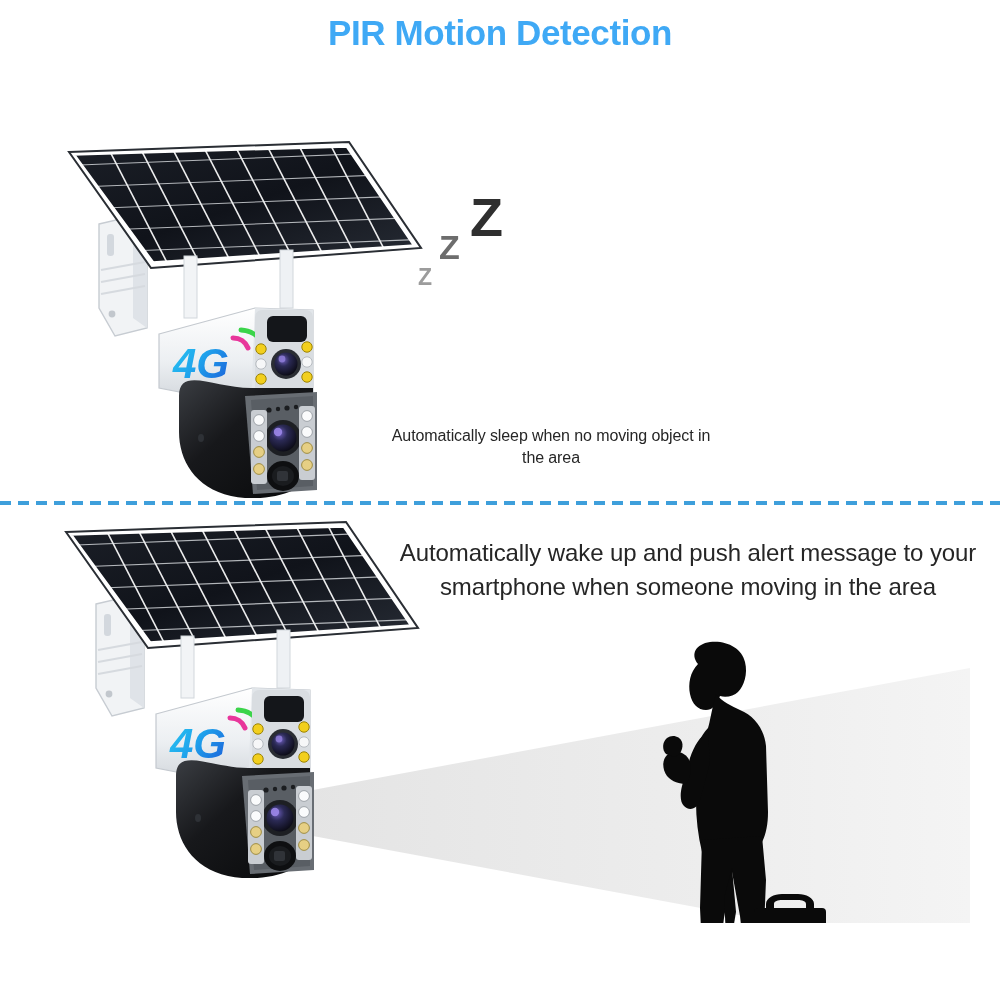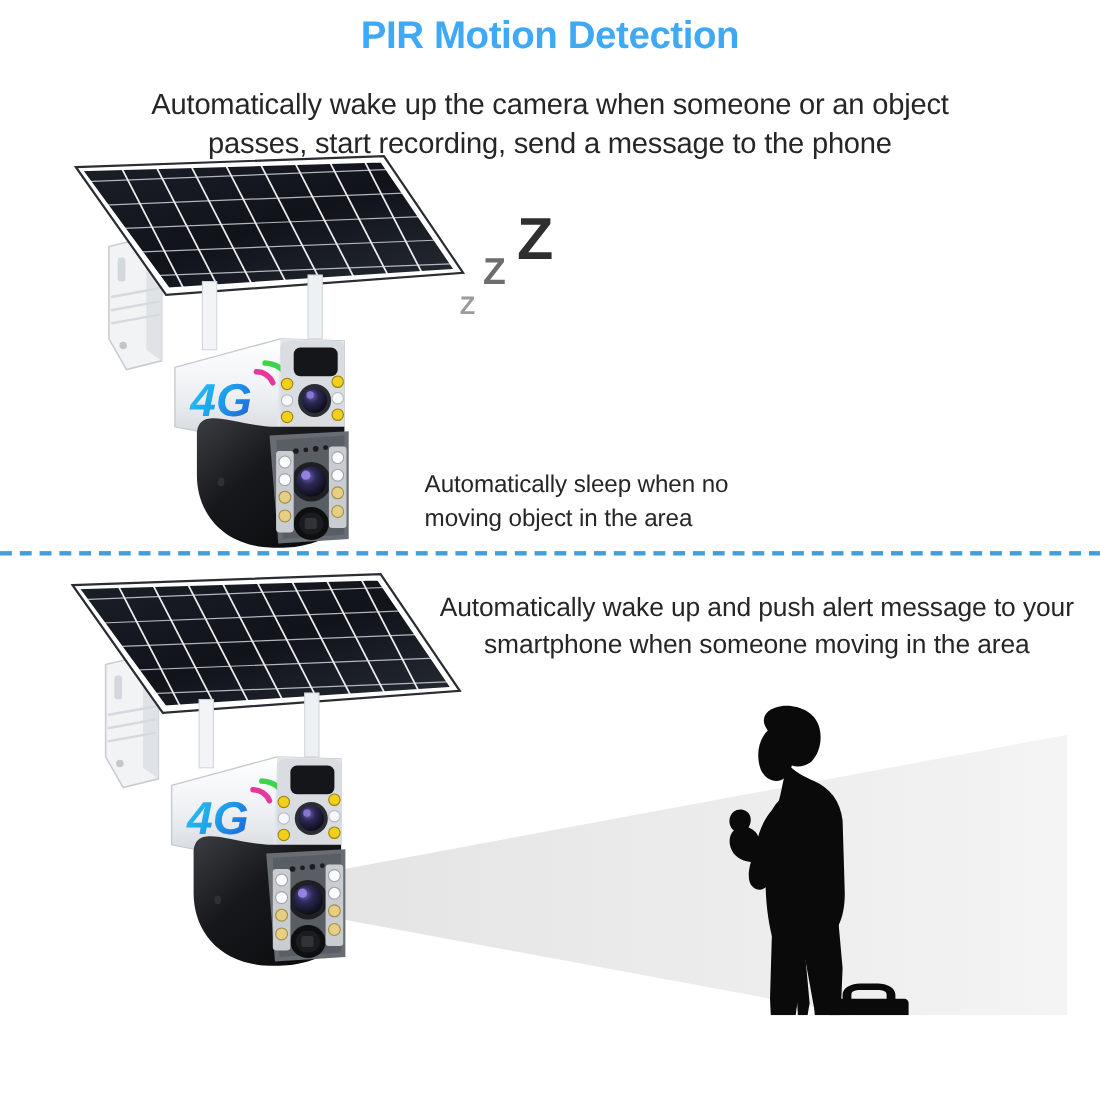--- a/index.html
+++ b/index.html
@@ -41,21 +41,22 @@
     font-size: 26.5px;
     color: #262626;
     line-height: 1.33;
     letter-spacing: -0.2px;
   }
   .sleep-caption {
     position: absolute;
     left: 386px;
     top: 425px;
     width: 330px;
-    font-size: 22px;
+    text-align: center;
+    font-size: 16px;
     color: #262626;
     line-height: 1.4;
     letter-spacing: -0.1px;
   }
   .alert-caption {
     position: absolute;
     left: 372px;
     top: 536px;
     width: 632px;
     text-align: center;
@@ -102,21 +103,20 @@
 
   .rig svg { display: block; }
 </style>
 </head>
 <body>
 
 <div id="page">
 
   <div class="page-title">PIR Motion Detection</div>
 
-  <div class="intro">Automatically wake up the camera when someone or an object passes, start recording, send a message to the phone</div>
 
   <div class="rig rig-1">
     <svg width="400" height="360" viewBox="0 0 400 360" xmlns="http://www.w3.org/2000/svg">
       <defs>
         <linearGradient id="panelGrad1" x1="0" y1="0" x2="1" y2="1">
           <stop offset="0%" stop-color="#1b1f27"></stop>
           <stop offset="50%" stop-color="#10131a"></stop>
           <stop offset="100%" stop-color="#272c35"></stop>
         </linearGradient>
         <linearGradient id="fourgGrad1" x1="0" y1="0" x2="1" y2="0.6">

